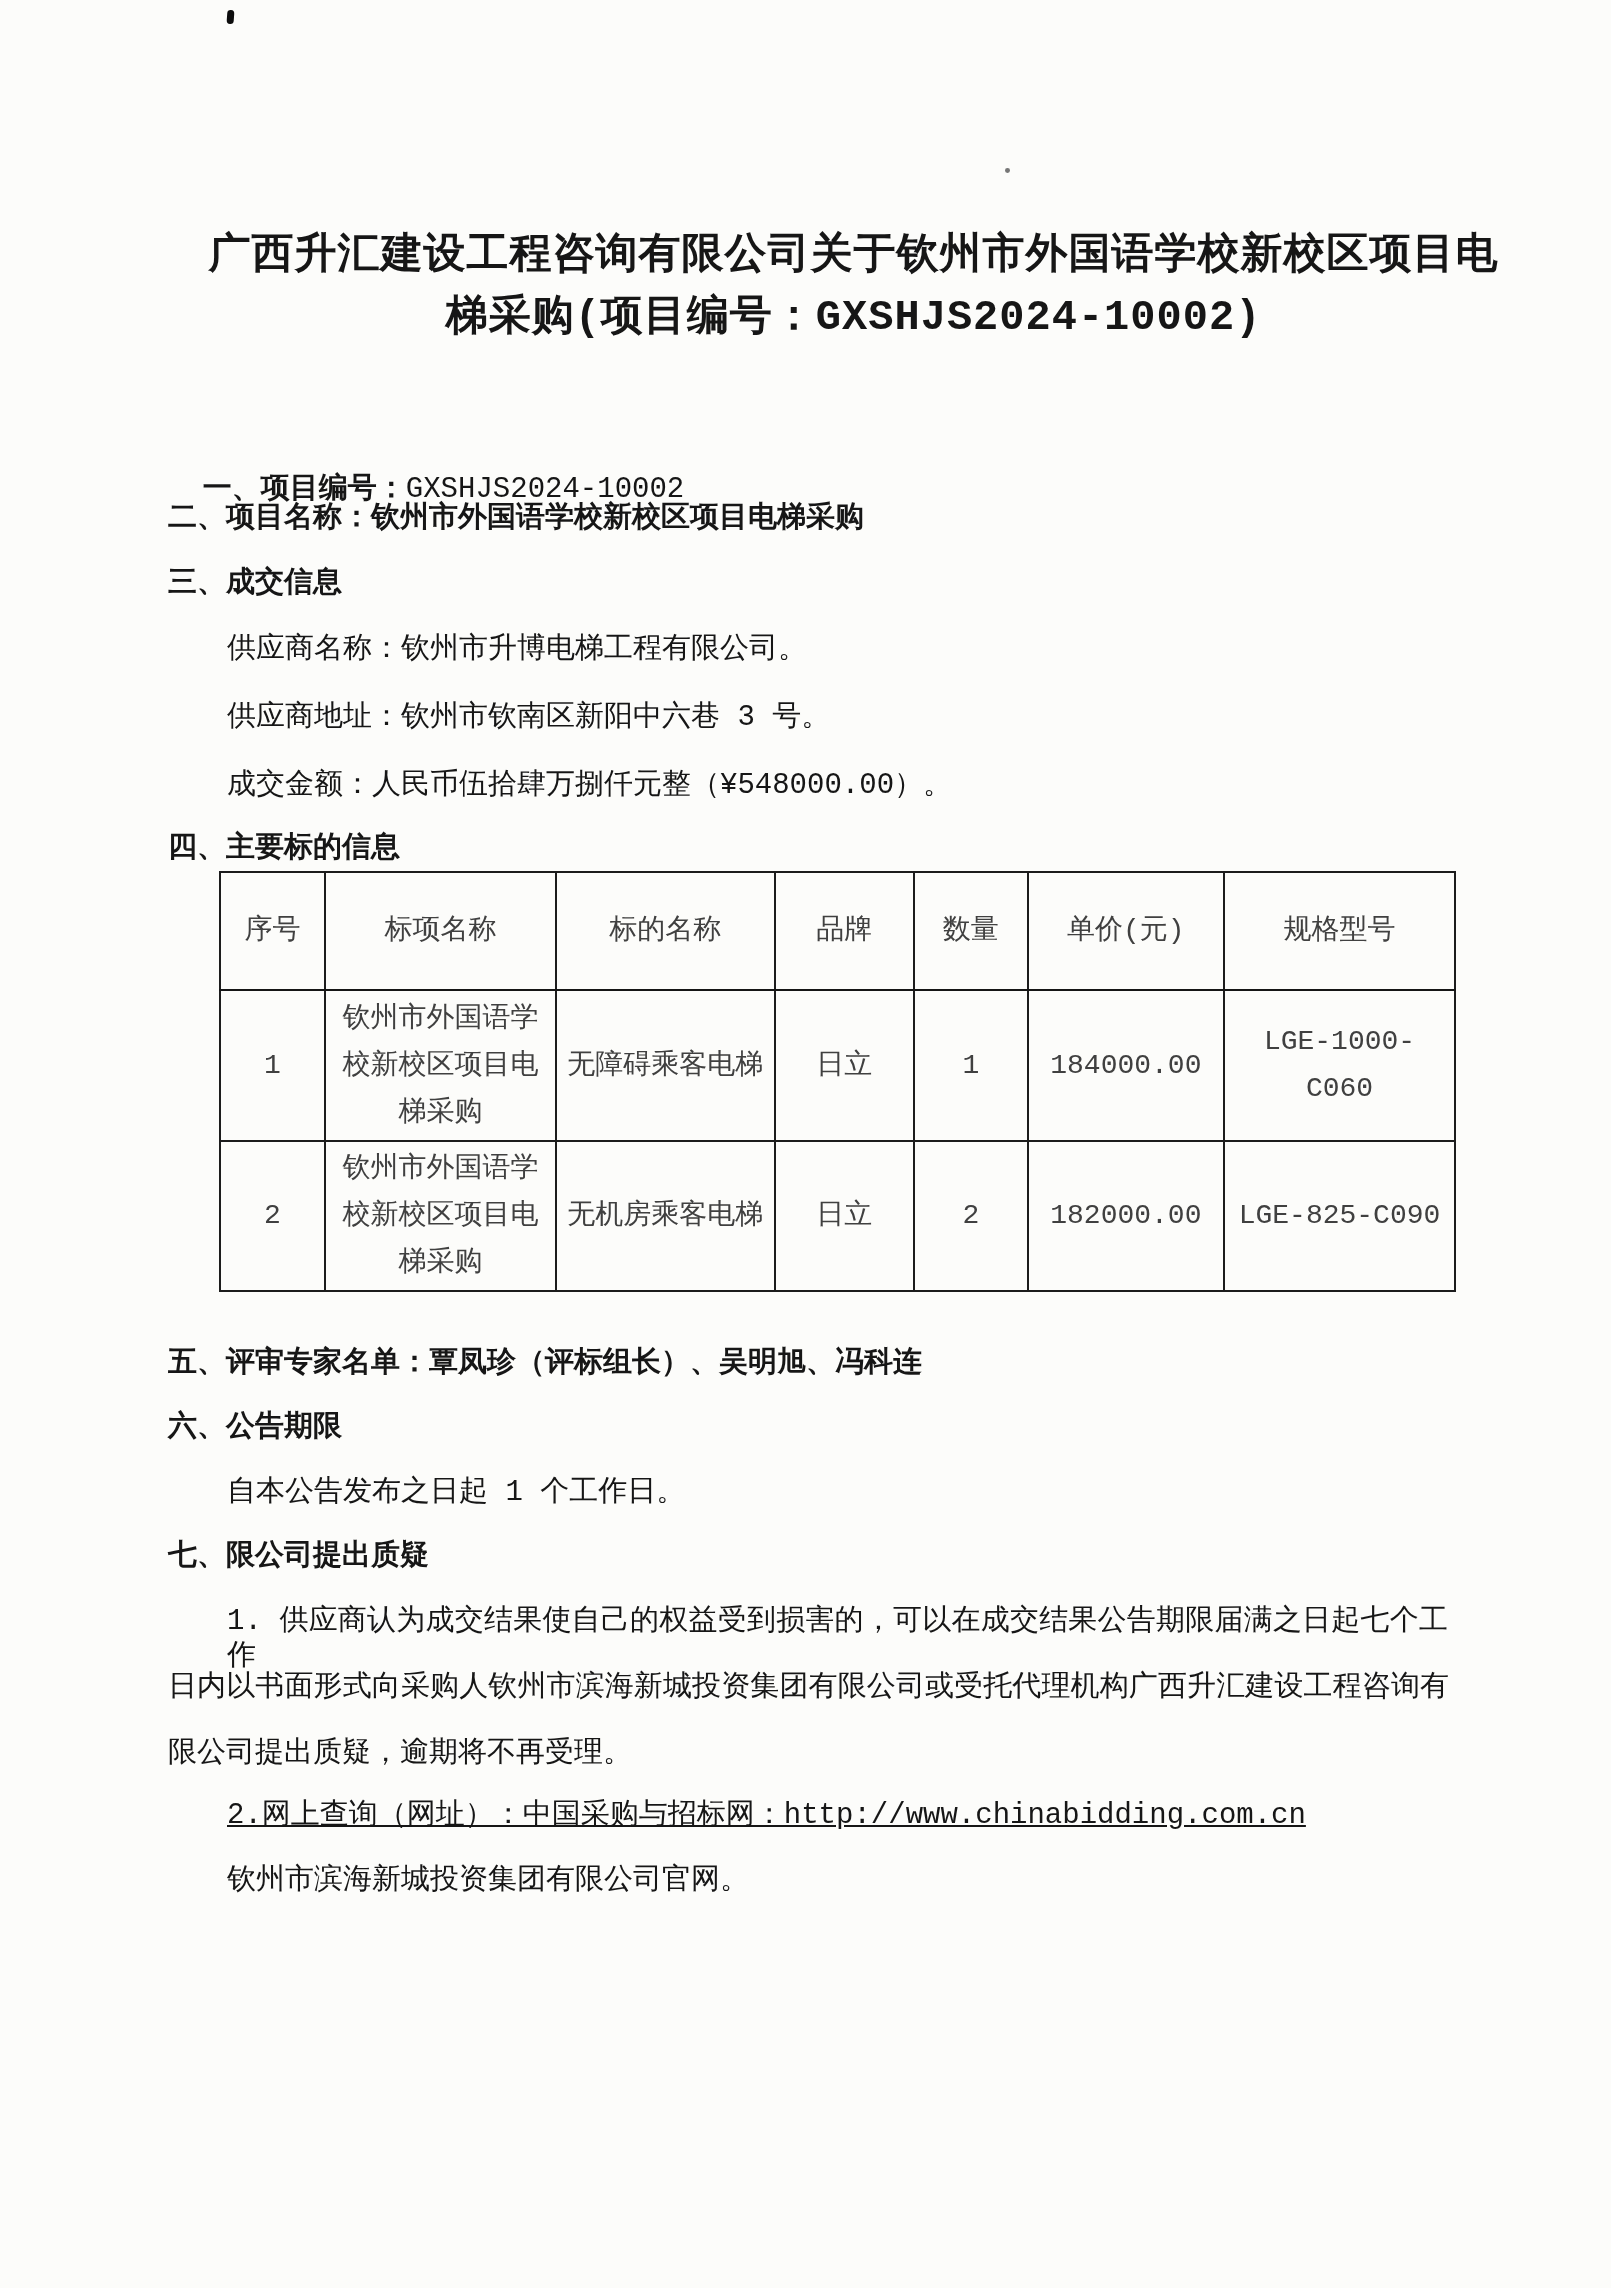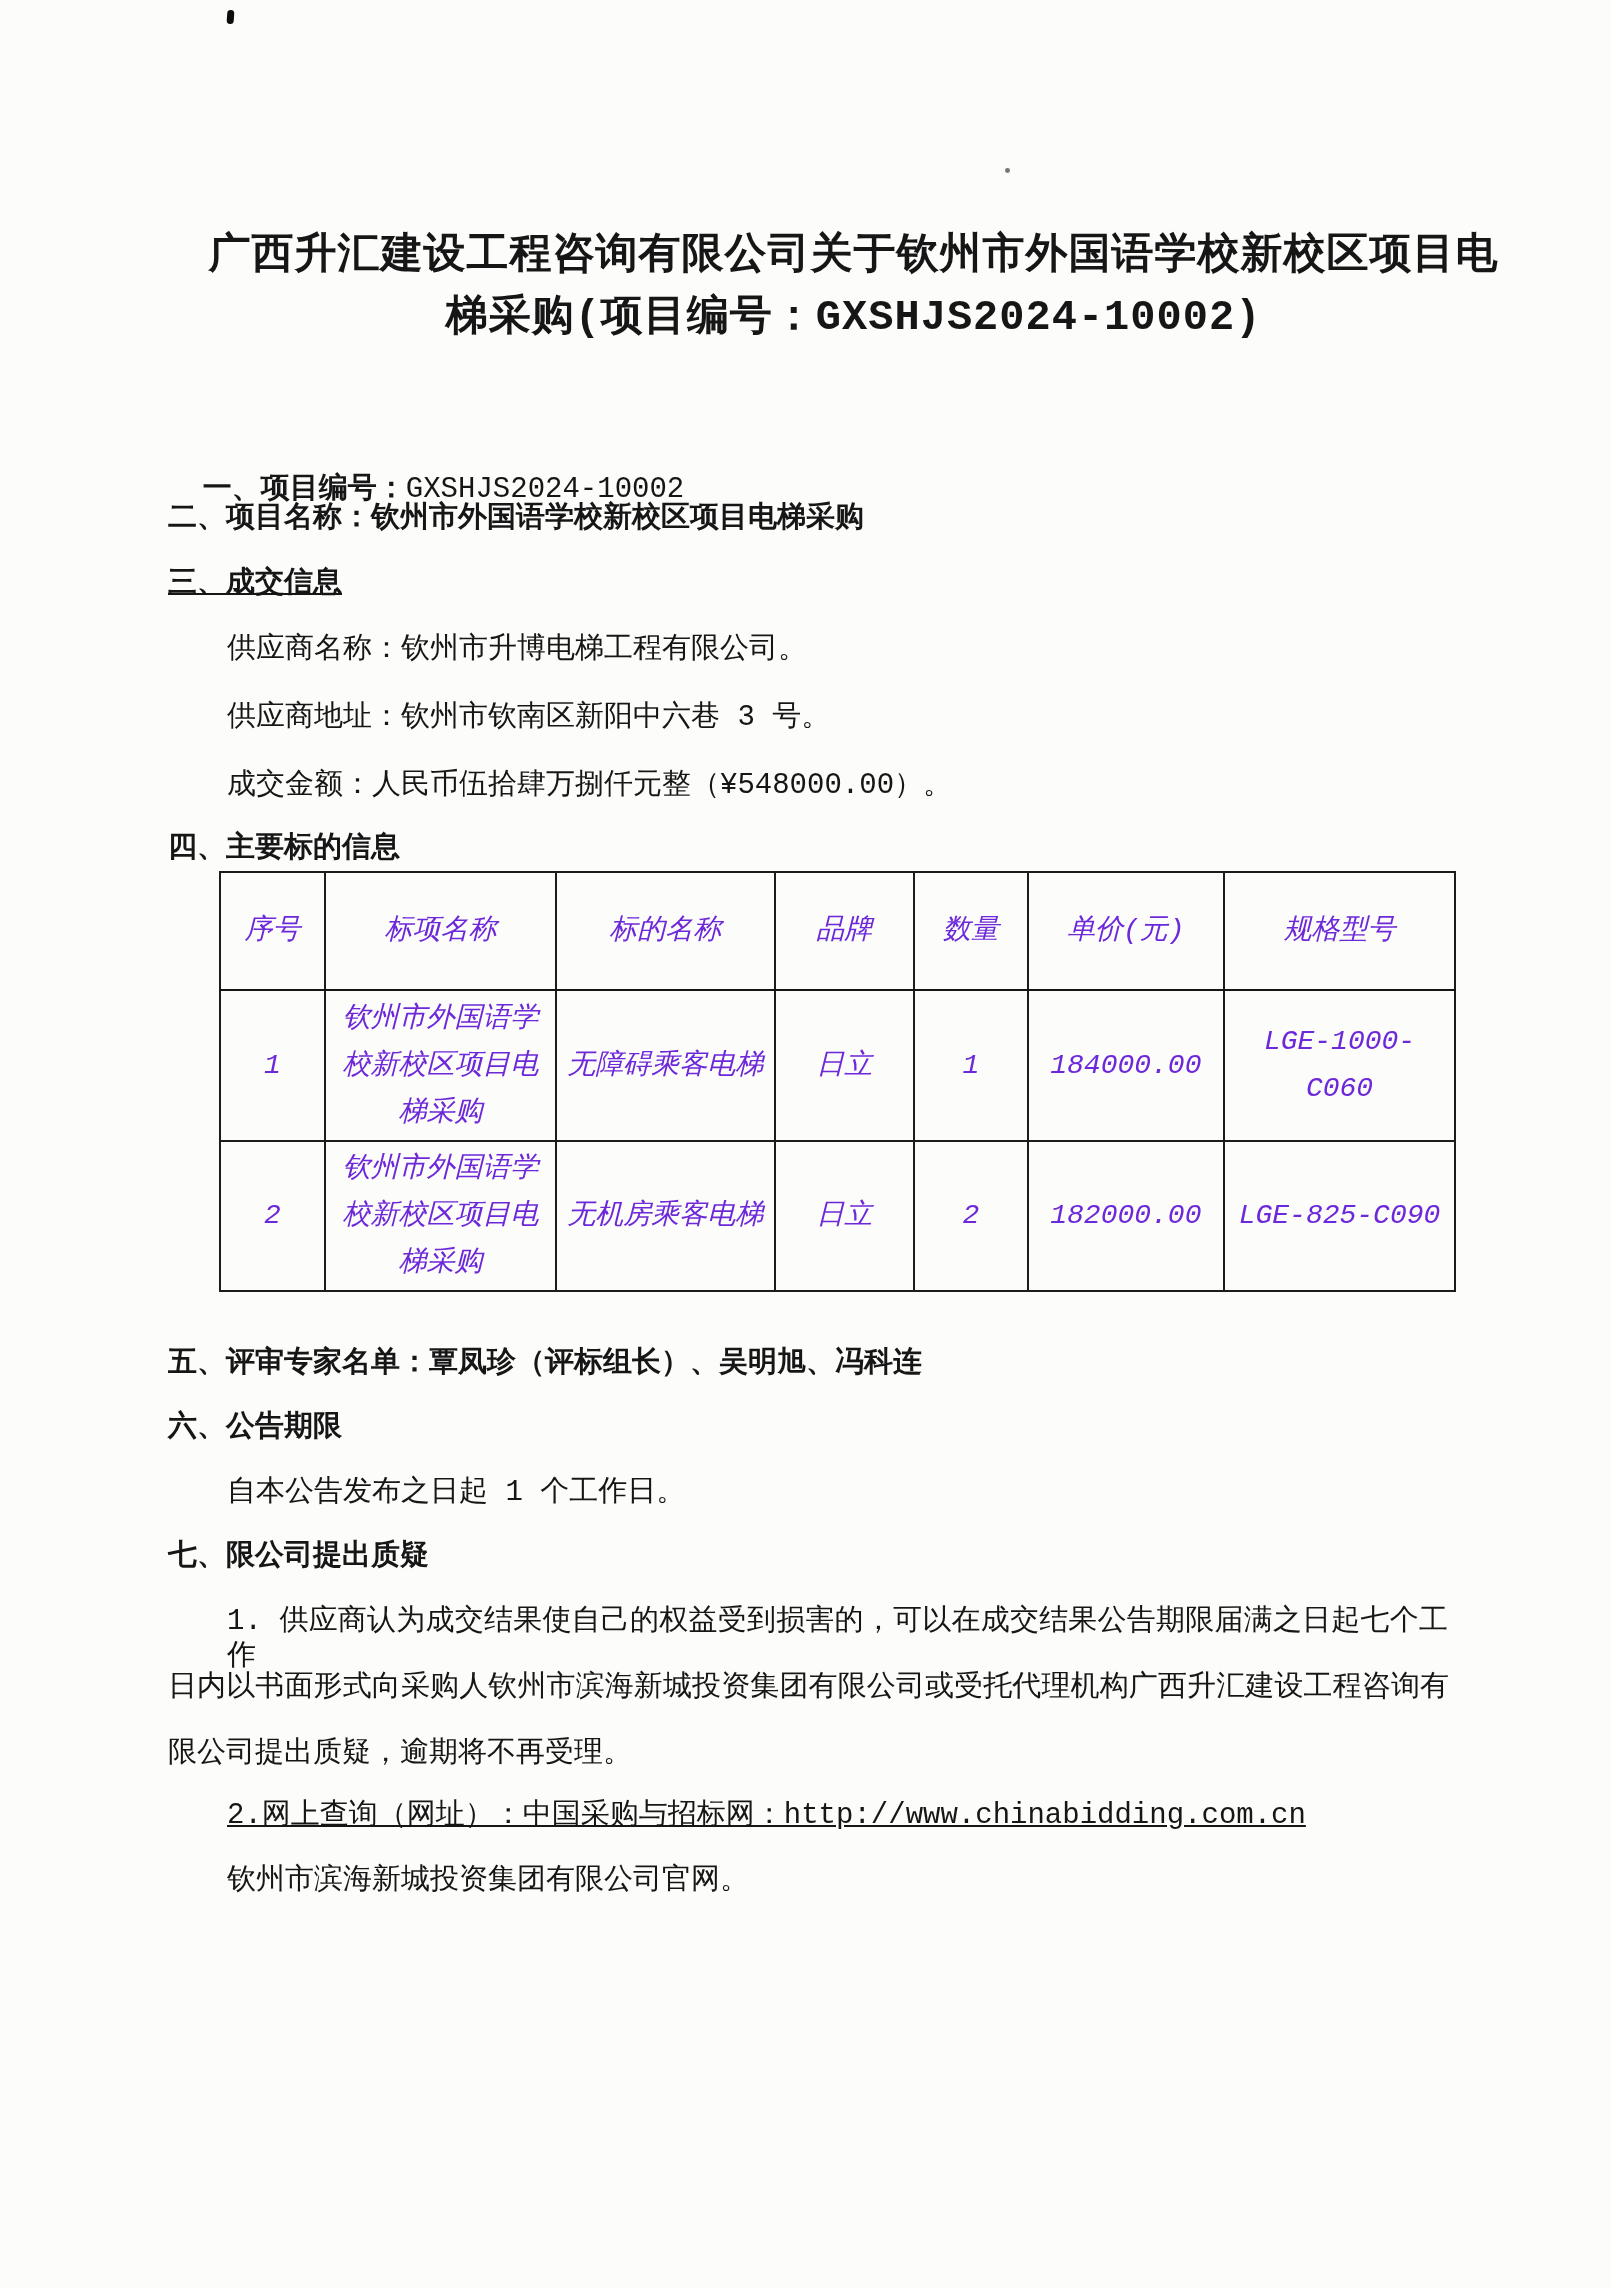--- a/index.html
+++ b/index.html
@@ -19,21 +19,21 @@
   }
   .indent{left:227px;}
   .margin{left:168px;}
   .just{
     text-align:justify;text-align-last:justify;white-space:normal;
   }
   
   table.items{
     position:absolute;top:871px;left:219px;width:1237px;
     border-collapse:collapse;table-layout:fixed;
-    font-size:28px;color:#6d28d9;font-style:italic;
+    font-size:28px;color:#404040;
   }
   table.items th, table.items td{
     border:2px solid #1c1c1c;text-align:center;vertical-align:middle;
     font-weight:normal;padding:3.9px 7.8px;line-height:47px;
   }
   table.items{border:2.9px solid #151515;}
   table.items thead th{height:108px;border-bottom:2.9px solid #151515;}
   table.items tbody td{height:140px;}
   td.wrapcell{padding:3.9px 25px;line-height:46px;}
   td.wrapcell2{padding:3.9px 19.5px;line-height:46px;}
@@ -57,21 +57,21 @@
   <div>广西升汇建设工程咨询有限公司关于钦州市外国语学校新校区项目电</div>
   <div>梯采购(项目编号：GXSHJS2024-10002)</div>
 </div>
 
 <div class="line margin" style="top:437px;">
   <span class="bold">一、项目编号：</span><span>GXSHJS2024-10002</span>
 </div>
 
 <div class="line margin bold" style="top:501px;">二、项目名称：钦州市外国语学校新校区项目电梯采购</div>
 
-<div class="line margin bold" style="top:566px;text-decoration:underline;">三、成交信息</div>
+<div class="line margin bold" style="top:566px;">三、成交信息</div>
 
 <div class="line indent" style="top:632px;">供应商名称：钦州市升博电梯工程有限公司。</div>
 <div class="line indent" style="top:700px;">供应商地址：钦州市钦南区新阳中六巷 3 号。</div>
 <div class="line indent" style="top:768px;">成交金额：人民币伍拾肆万捌仟元整（¥548000.00）。</div>
 
 <div class="line margin bold" style="top:831px;">四、主要标的信息</div>
 
 <table class="items">
   <colgroup>
     <col style="width:8.5%">

